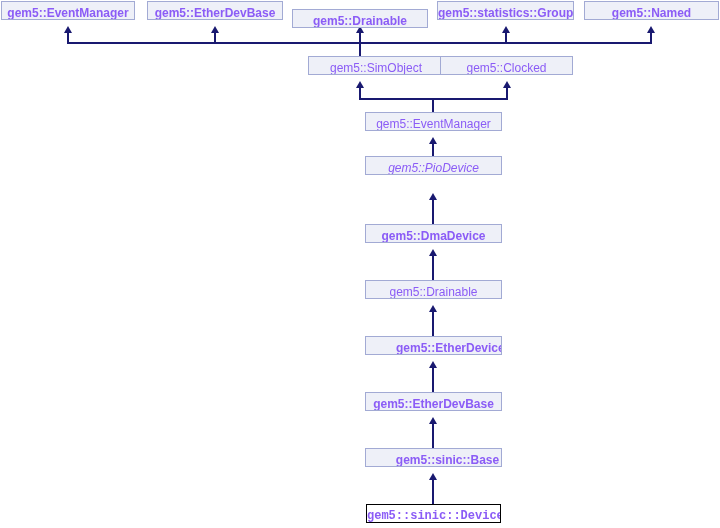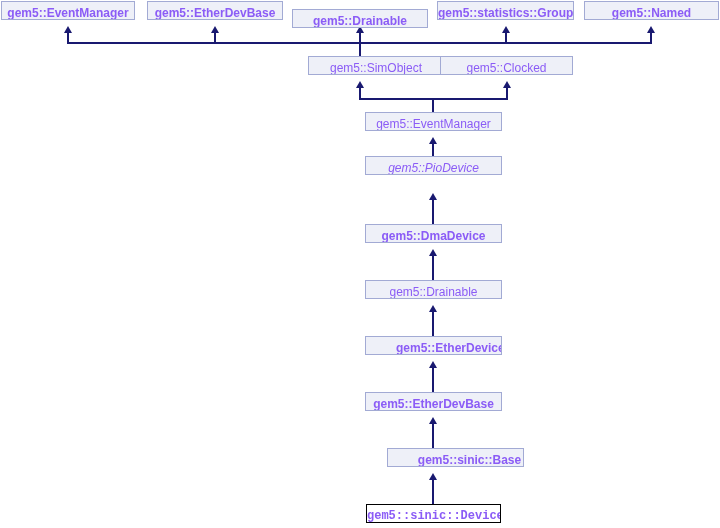--- a/index.html
+++ b/index.html
@@ -121,16 +121,16 @@
 
   <div class="node" style="left:308px; top:56px;  width:136px;">gem5::SimObject</div>
   <div class="node" style="left:440px; top:56px;  width:133px;">gem5::Clocked</div>
 
   <div class="node" style="left:365px; top:112px; width:137px;">gem5::EventManager</div>
   <div class="node" style="left:365px; top:156px; width:137px;font-style:italic;">gem5::PioDevice</div>
   <div class="node bold" style="left:365px; top:224px; width:137px;">gem5::DmaDevice</div>
   <div class="node" style="left:365px; top:280px; width:137px;">gem5::Drainable</div>
   <div class="node bold" style="left:365px; top:336px; width:137px;padding-left:30px;">gem5::EtherDevice</div>
   <div class="node bold" style="left:365px; top:392px; width:137px;">gem5::EtherDevBase</div>
-  <div class="node bold" style="left:387px; top:448px; width:137px;padding-left:28px;">gem5::sinic::Base</div>
+  <div class="node bold" style="left:365px; top:448px; width:137px;padding-left:28px;">gem5::sinic::Base</div>
   <div class="node target" style="left:366px; top:504px; width:135px;font-family:Liberation Mono, monospace;">gem5::sinic::Device</div>
 
 </div>
 
 </body></html>

